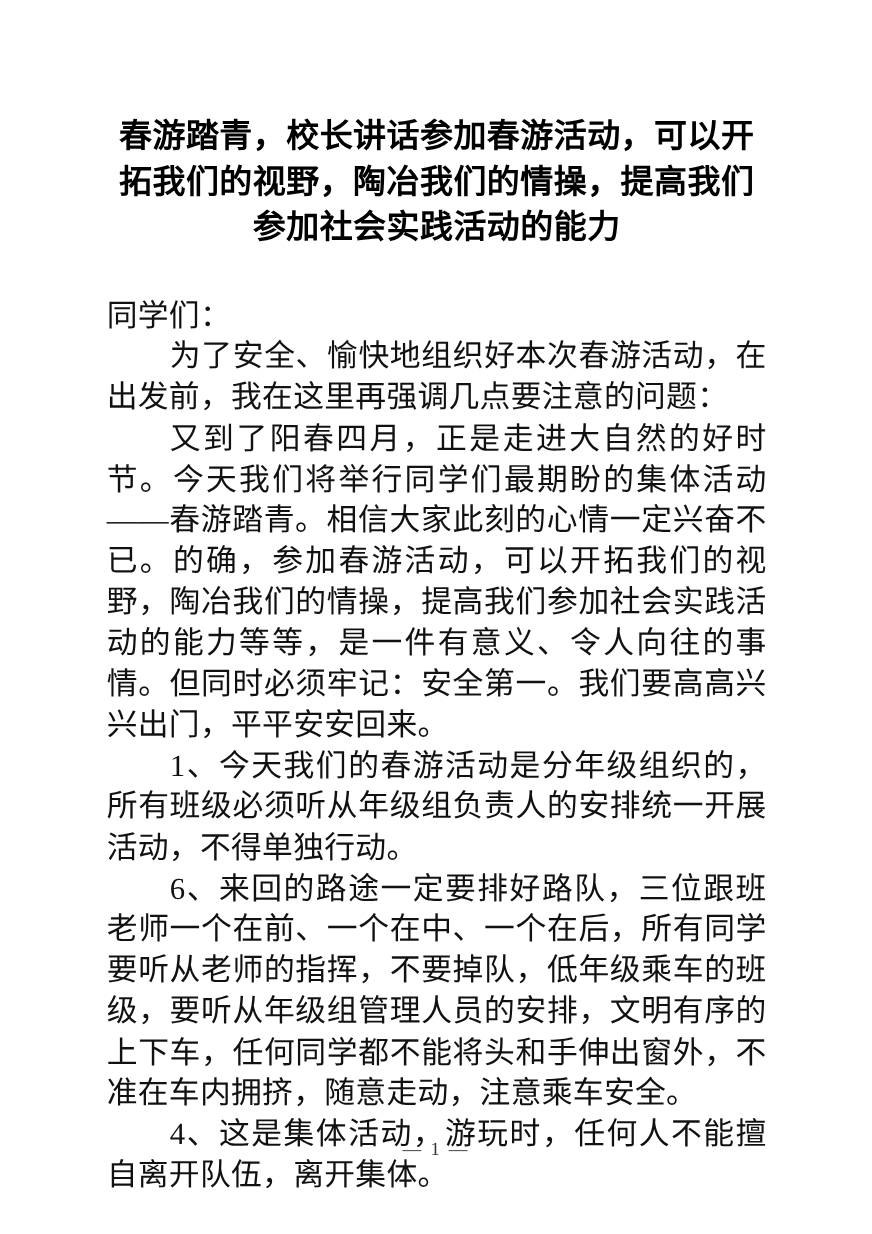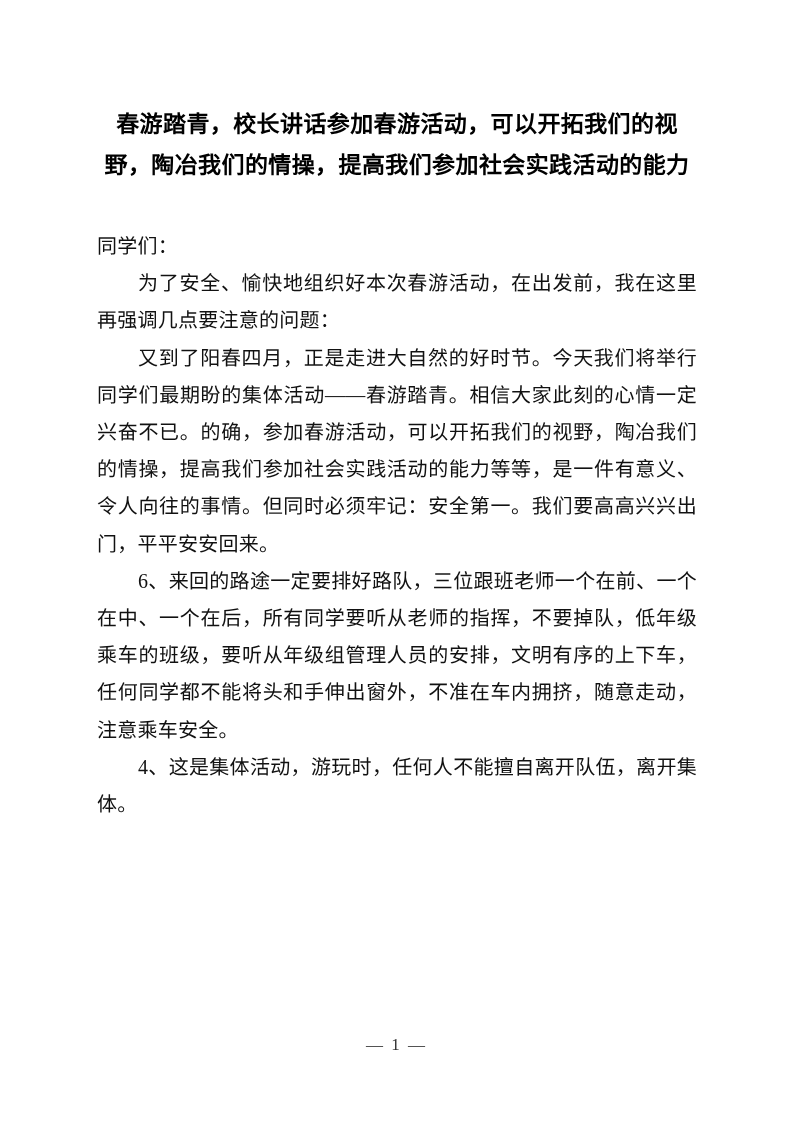--- a/index.html
+++ b/index.html
@@ -28,36 +28,36 @@
     top: 0;
     width: 600px;
   }
 
   
   .doc-title {
     margin: 0;
     padding-top: 104px;
     font-family: "DejaVu Sans", "Liberation Sans", sans-serif;
     font-weight: bold;
-    font-size: 23px;
+    font-size: 30px;
     line-height: 41px;
     text-align: center;
     letter-spacing: 0.4px;
     color: #000000;
   }
 
   
   .body-text {
     margin: 0;
     padding-top: 42px;
   }
 
   .para {
     margin: 0;
-    font-size: 20px;
+    font-size: 28px;
     line-height: 37.2px;
     text-align: justify;
     text-align-last: left;
     text-justify: inter-character;
     letter-spacing: 0.25px;
     color: #111111;
     word-break: break-all;
   }
 
   .para.indent {
@@ -92,20 +92,21 @@
     <h1 class="doc-title">春游踏青，校长讲话参加春游活动，可以开拓我们的视野，陶冶我们的情操，提高我们参加社会实践活动的能力</h1>
 
     <div class="body-text">
 
       <p class="para flush">同学们：</p>
 
       <p class="para indent">为了安全、愉快地组织好本次春游活动，在出发前，我在这里再强调几点要注意的问题：</p>
 
       <p class="para indent">又到了阳春四月，正是走进大自然的好时节。今天我们将举行同学们最期盼的集体活动——春游踏青。相信大家此刻的心情一定兴奋不已。的确，参加春游活动，可以开拓我们的视野，陶冶我们的情操，提高我们参加社会实践活动的能力等等，是一件有意义、令人向往的事情。但同时必须牢记：安全第一。我们要高高兴兴出门，平平安安回来。</p>
 
+      <p class="para indent">1、今天我们的春游活动是分年级组织的，所有班级必须听从年级组负责人的安排统一开展活动，不得单独行动。</p>
 
       <p class="para indent">6、来回的路途一定要排好路队，三位跟班老师一个在前、一个在中、一个在后，所有同学要听从老师的指挥，不要掉队，低年级乘车的班级，要听从年级组管理人员的安排，文明有序的上下车，任何同学都不能将头和手伸出窗外，不准在车内拥挤，随意走动，注意乘车安全。</p>
 
       <p class="para indent">4、这是集体活动，游玩时，任何人不能擅自离开队伍，离开集体。</p>
 
 
     </div>
   </div>
 
   <div class="page-footer">— 1 —</div>

